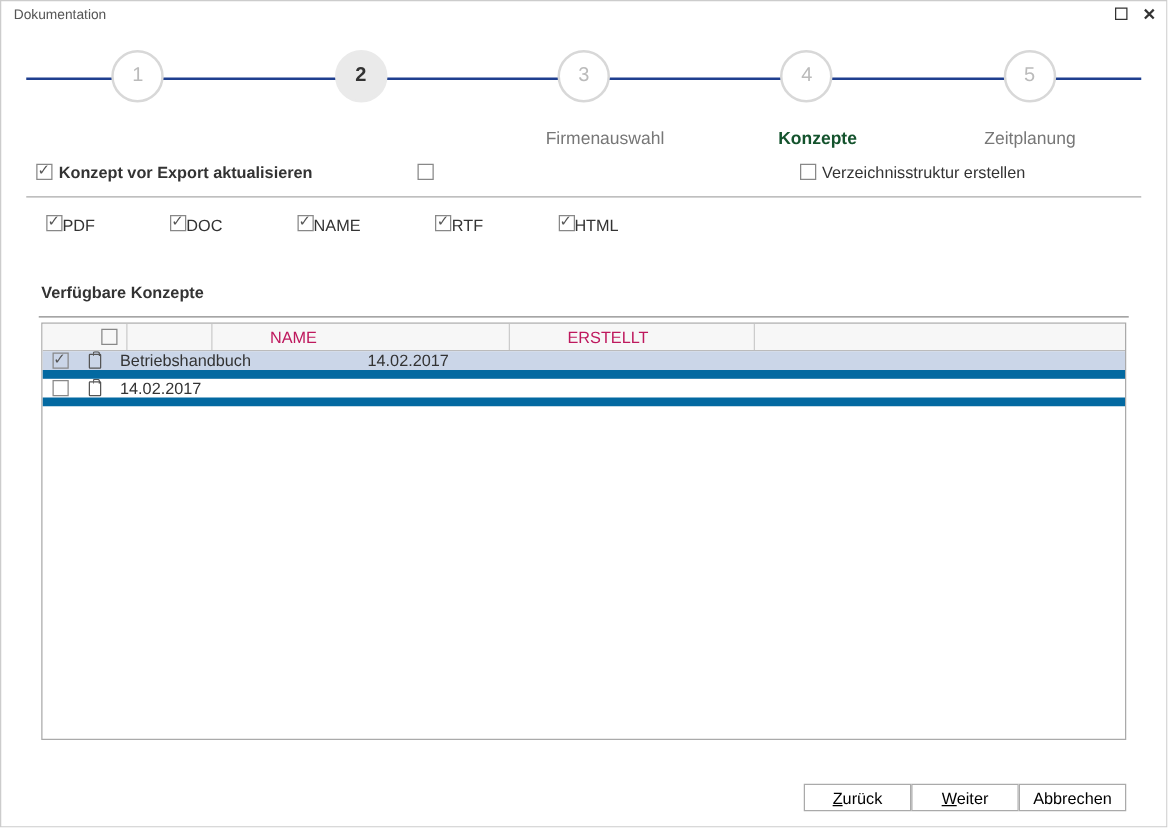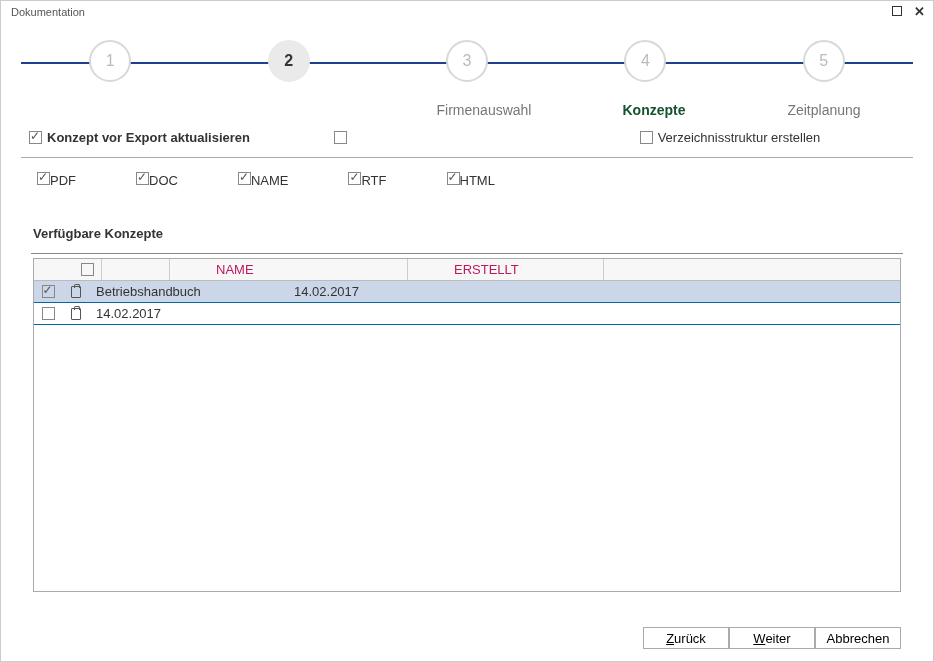--- a/index.html
+++ b/index.html
@@ -34,21 +34,21 @@
 
     .table-wrap { margin: 0 32px; border:1px solid #aaa; height: 334px; background:#fff; overflow:hidden; }
     .table-header { display:flex; background:#f7f7f7; border-bottom:1px solid #bbb; }
     .th { padding:3px 6px; color:#be185d; border-right:1px solid #ccc; font-size:13px;margin-left:40px; }
     .th-check { width:28px; display:flex; align-items:center; justify-content:center; }
     .th-icon { width:28px; }
     .th-name { width:198px; }
     .th-date { width:156px; }
     .th-rest { flex:1; border-right:none; }
 
-    .tr { display:flex; border-bottom:1px solid #0369a1; height:22px; align-items:center; }
+    .tr { display:flex; border-bottom:7px solid #0369a1; height:22px; align-items:center; }
     .tr.selected { background:#cbd6e8; }
     .td { padding:2px 6px; }
     .td-check { width:28px; display:flex; align-items:center; justify-content:center; }
     .td-icon { width:28px; display:flex; align-items:center; justify-content:center; }
     .clip-icon { display:inline-block; width:10px; height:12px; border:1px solid #555; border-radius:1px; position:relative; }
     .clip-icon::before { content:""; position:absolute; top:-3px; left:2px; width:4px; height:3px; border:1px solid #555; border-bottom:none; border-radius:2px 2px 0 0; }
     .td-name { width:198px; }
     .td-date { width:156px; }
 
     .footer { display:flex; justify-content:flex-end; gap:0; padding: 12px 32px; margin-top:auto; }

